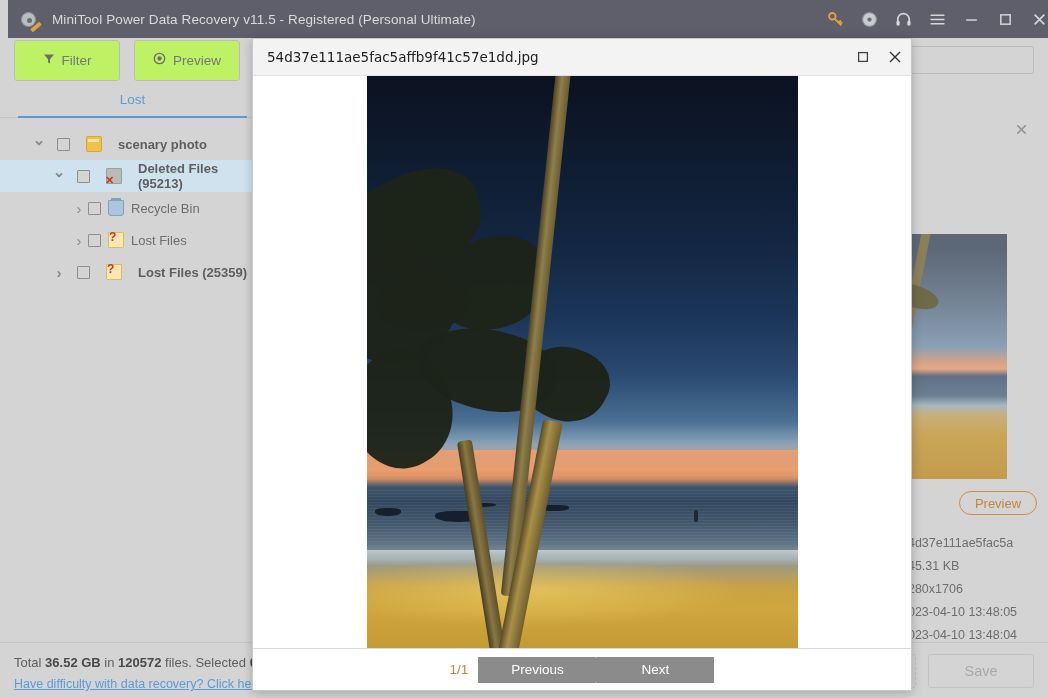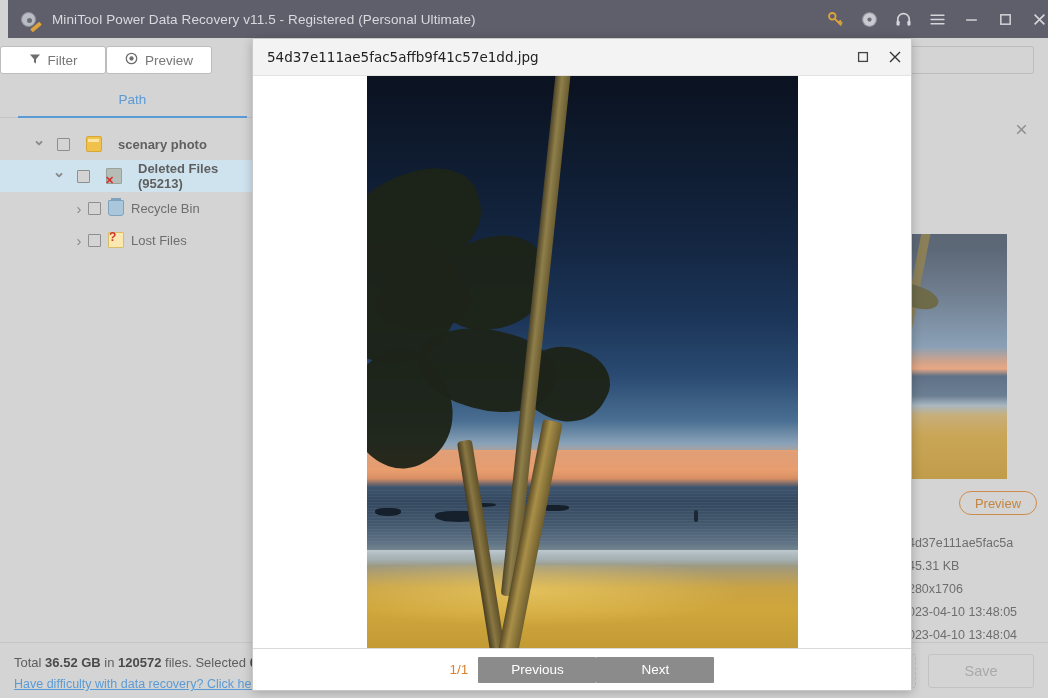--- a/index.html
+++ b/index.html
@@ -39,22 +39,22 @@
   }
   .tb-btn svg { display: block; }
 
   
   .toolbar {
     position: absolute; left: 0; top: 38px; width: 1048px; height: 44px;
     background: #d4d4d4;
     display: flex; align-items: center;
   }
   .tool-btn {
-    height: 28px; min-width: 106px; 
-    border: 1px solid #bcbcbc; border-radius: 3px; background: #ffffff;
+    height: 41px; min-width: 106px; margin-left: 14px;
+    border: 1px solid #bcbcbc; border-radius: 3px; background: #bef264;
     display: flex; align-items: center; justify-content: center; gap: 7px;
     color: #777; font-size: 13.5px;
   }
   .search-wrap {
     margin-left: auto; margin-right: 14px; width: 232px; height: 28px;
     border: 1px solid #bcbcbc; border-radius: 3px; background: #d4d4d4;
     display: flex; align-items: center; padding: 0 9px;
   }
   .search-wrap input {
     border: none; background: transparent; outline: none; width: 100%;
@@ -380,21 +380,21 @@
       <span>Preview</span>
     </div>
     <div class="search-wrap">
       <input type="text" placeholder="Search" style="">
     </div>
   </div>
 
   <div class="left-panel">
     <div class="tabs">
       <div class="tab active">
-        <span>Path</span>
+        <span>Lost</span>
       </div>
     </div>
 
     <div class="tree">
 
       <div class="tree-row bold" style="padding-left:30px">
         <span class="chev down"></span>
         <span class="chk"></span>
         <span class="ic ic-folder"></span>
         <span>scenary photo</span>
@@ -414,20 +414,26 @@
         <span>Recycle Bin</span>
       </div>
 
       <div class="tree-row" style="padding-left:70px">
         <span class="chev right"></span>
         <span class="chk"></span>
         <span class="ic ic-lost"></span>
         <span>Lost Files</span>
       </div>
 
+      <div class="tree-row bold" style="padding-left:50px">
+        <span class="chev right"></span>
+        <span class="chk"></span>
+        <span class="ic ic-lost"></span>
+        <span>Lost Files (25359)</span>
+      </div>
 
     </div>
   </div>
 
   <div class="center-area"></div>
 
   <div class="right-panel">
     <div class="rp-close">
       <svg width="13" height="13" viewBox="0 0 14 14">
           <path d="M2.4 2.4 L11.6 11.6 M11.6 2.4 L2.4 11.6" stroke="#8e8e8e" stroke-width="1.6"></path>

